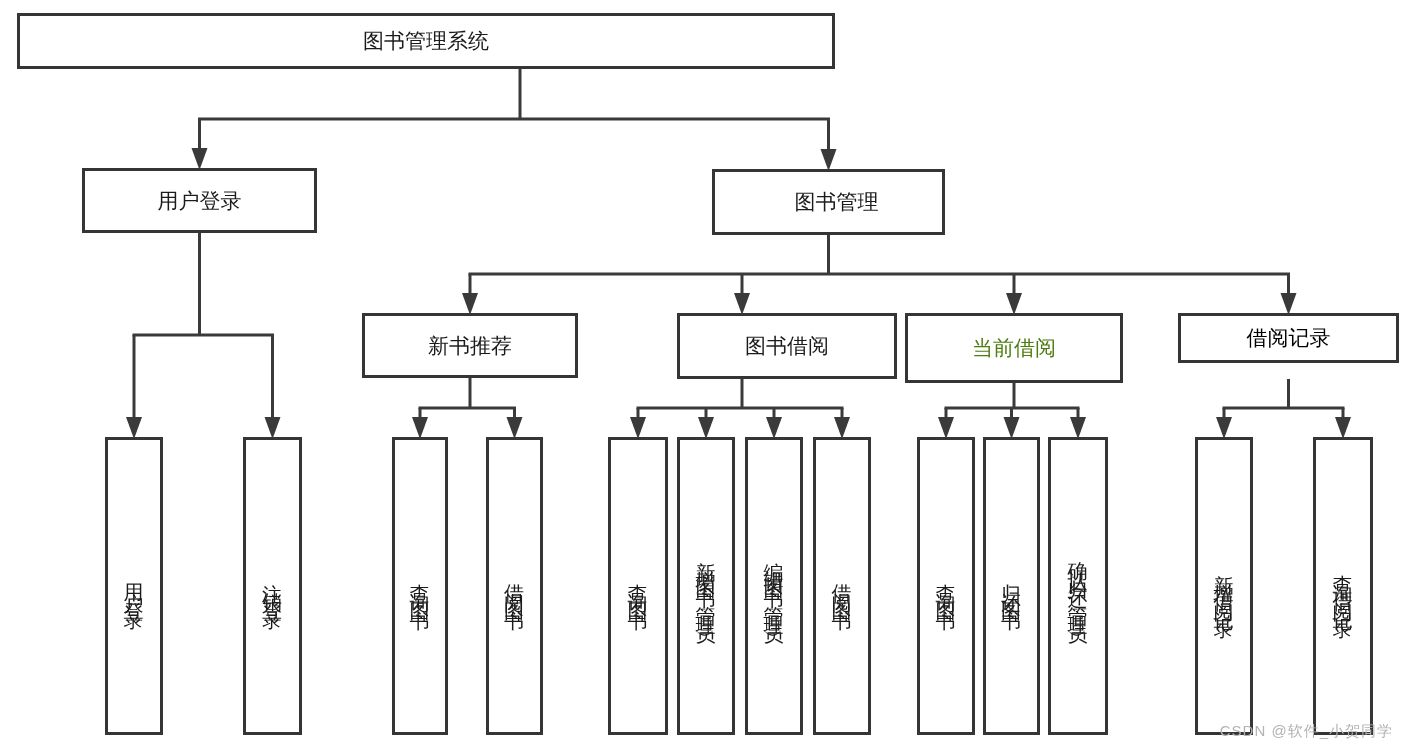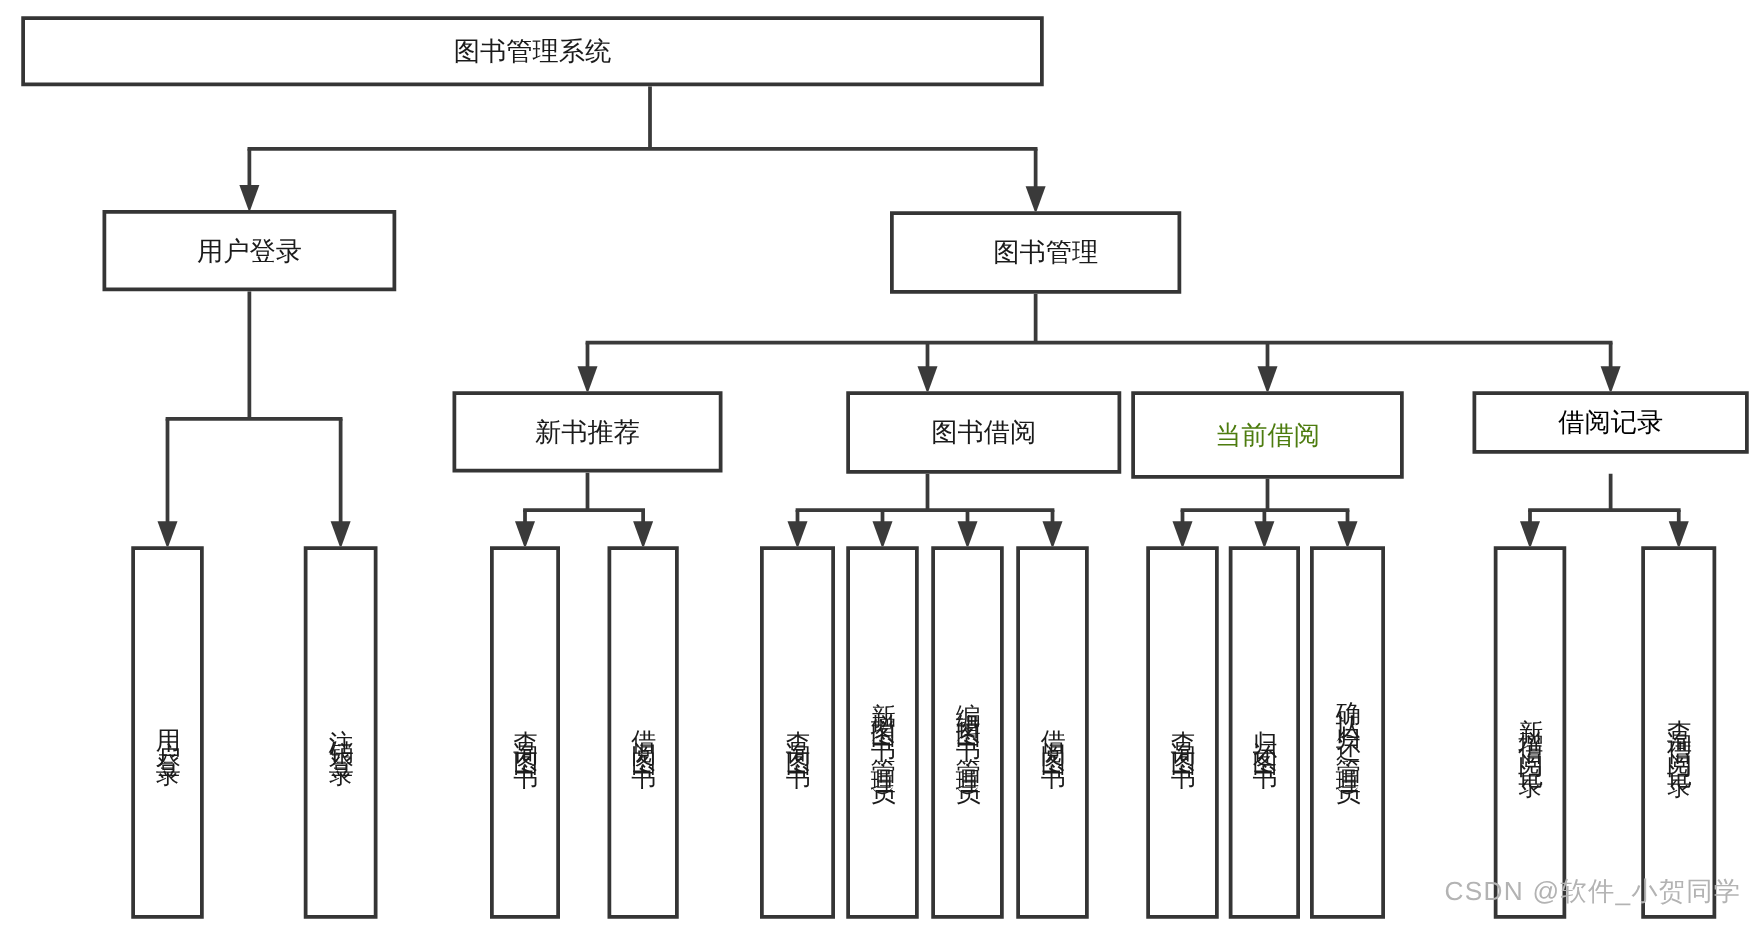--- a/index.html
+++ b/index.html
@@ -32,22 +32,22 @@
     writing-mode: vertical-rl;
     text-orientation: mixed;
     font-size: 20px;
     letter-spacing: 9px;
     line-height: 1;
     white-space: normal;
   }
   .watermark {
     position: absolute;
     right: 12px;
-    bottom: 20px;
-    font-size: 21px;
+    bottom: 6px;
+    font-size: 15px;
     color: #b3b3b3;
     letter-spacing: 1px;
     pointer-events: none;
   }
 </style>
 </head>
 <body>
 
 <div class="canvas">
   <svg class="edges-svg" id="edges" width="1405" height="747" viewBox="0 0 1405 747" xmlns="http://www.w3.org/2000/svg">

